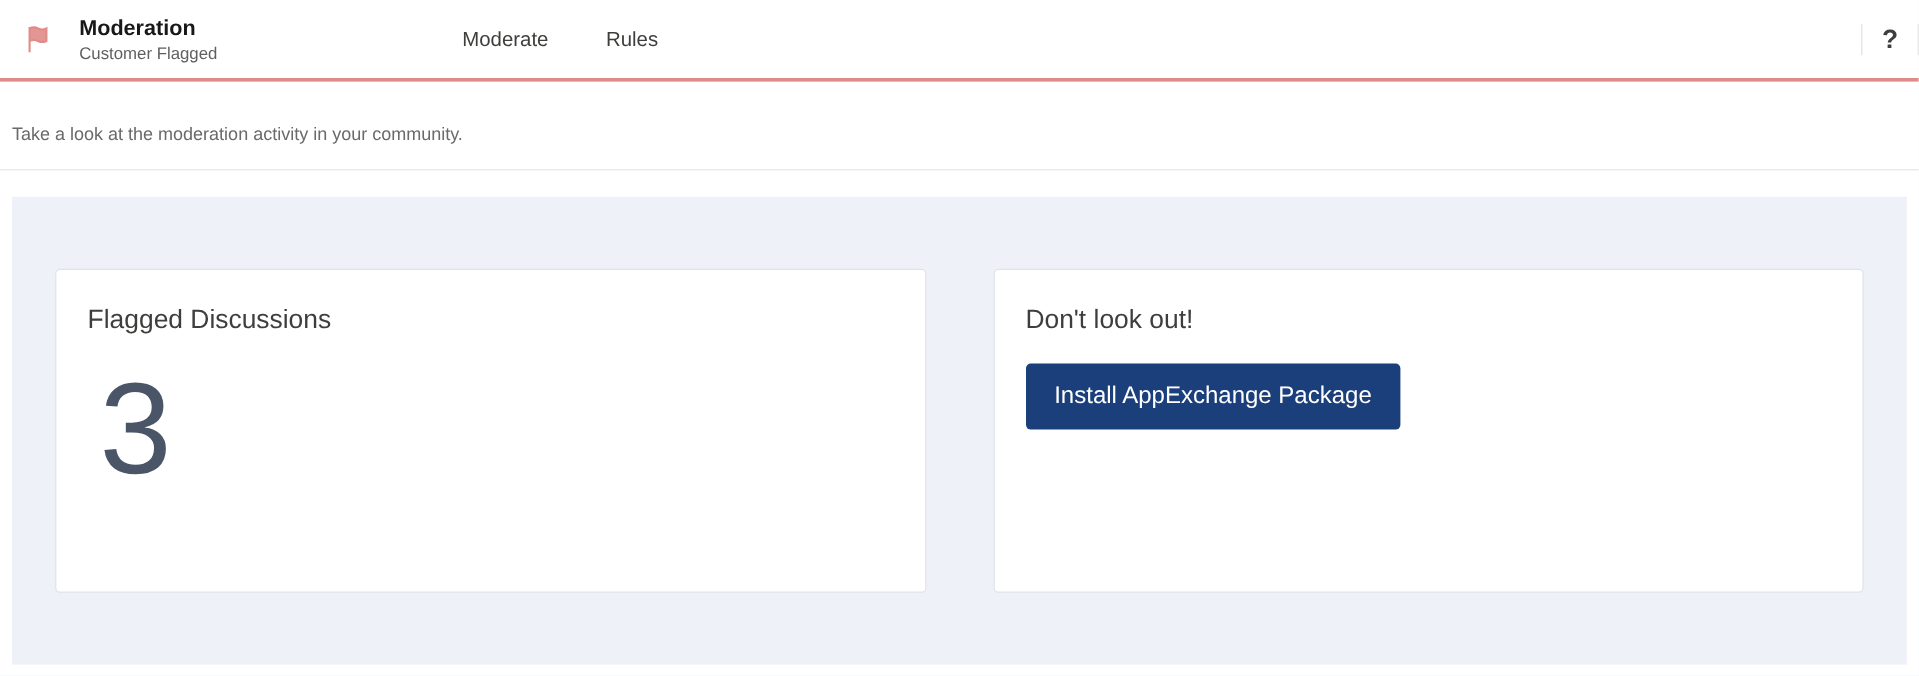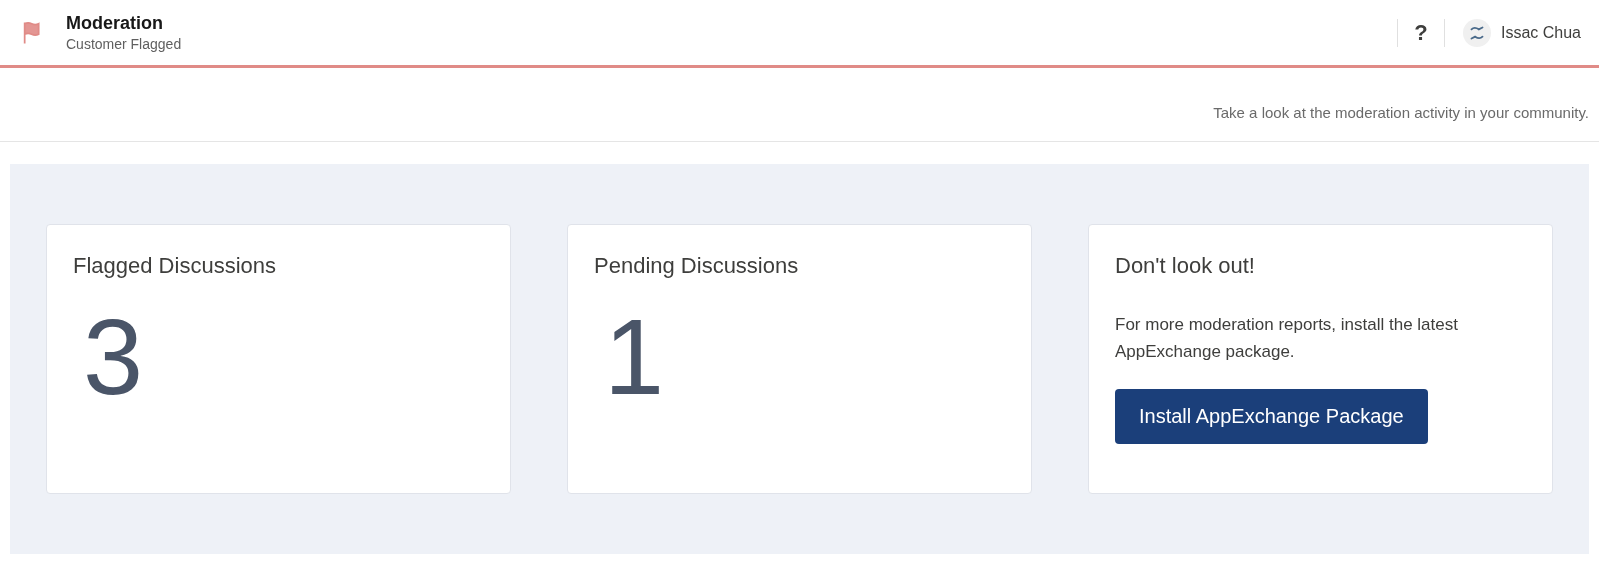--- a/index.html
+++ b/index.html
@@ -112,21 +112,20 @@
     }
     .page-title {
       font-size: 26px;
       font-weight: 400;
       color: #3e3e3c;
     }
     .page-desc {
       font-size: 15px;
       color: #6a6a6a;
       margin-top: 12px;
-      text-align: right;
     }
     .overview-body {
       background: #eef1f7;
       padding: 60px 36px;
       margin: 22px 10px 0 10px;
       display: flex;
       gap: 56px;
     }
     .card {
       background: #fff;
@@ -176,51 +175,43 @@
         <path d="M4 3 L4 21 M4 4 C6 3 8 3 10 4 C12 5 14 5 16 4 L16 13 C14 14 12 14 10 13 C8 12 6 12 4 13 Z" stroke="currentColor" stroke-width="1.5" fill="currentColor" fill-opacity="0.9"></path>
       </svg>
     </span>
     <div class="app-titles">
       <div class="app-title">Moderation</div>
       <div class="app-subtitle">Customer Flagged</div>
     </div>
   </div>
 
   <div class="nav-tabs">
+    <div class="nav-tab">
+      <span>Moderate</span>
+    </div>
+    <div class="nav-tab">
+      <span>Rules</span>
+    </div>
   </div>
 
   <div class="header-right">
     <div class="help-btn">
       <span>?</span>
-    </div>
-    <div class="user-area">
-      <span class="avatar-icon">
-        <svg width="22" height="22" viewBox="0 0 24 24" fill="none" stroke="currentColor" stroke-width="2">
-          <path d="M6 8 C8 6 11 6 14 8 M10 16 C13 18 16 18 18 16" stroke-linecap="round"></path>
-          <path d="M14 8 L18 6 M10 16 L6 18" stroke-linecap="round"></path>
-        </svg>
-      </span>
-      <span>Issac Chua</span>
     </div>
   </div>
 </div>
 
 <div class="page-header">
   <p class="page-desc">Take a look at the moderation activity in your community.</p>
 </div>
 
 <div class="overview-body">
   <div class="card">
     <div class="card-title">Flagged Discussions</div>
     <div class="big-number">3</div>
   </div>
 
-  <div class="card">
-    <div class="card-title">Pending Discussions</div>
-    <div class="big-number">1</div>
-  </div>
 
   <div class="card">
     <div class="card-title">Don't look out!</div>
-    <p class="promo-text">For more moderation reports, install the latest AppExchange package.</p>
     <button class="install-btn">Install AppExchange Package</button>
   </div>
 </div>
 
 </body></html>

